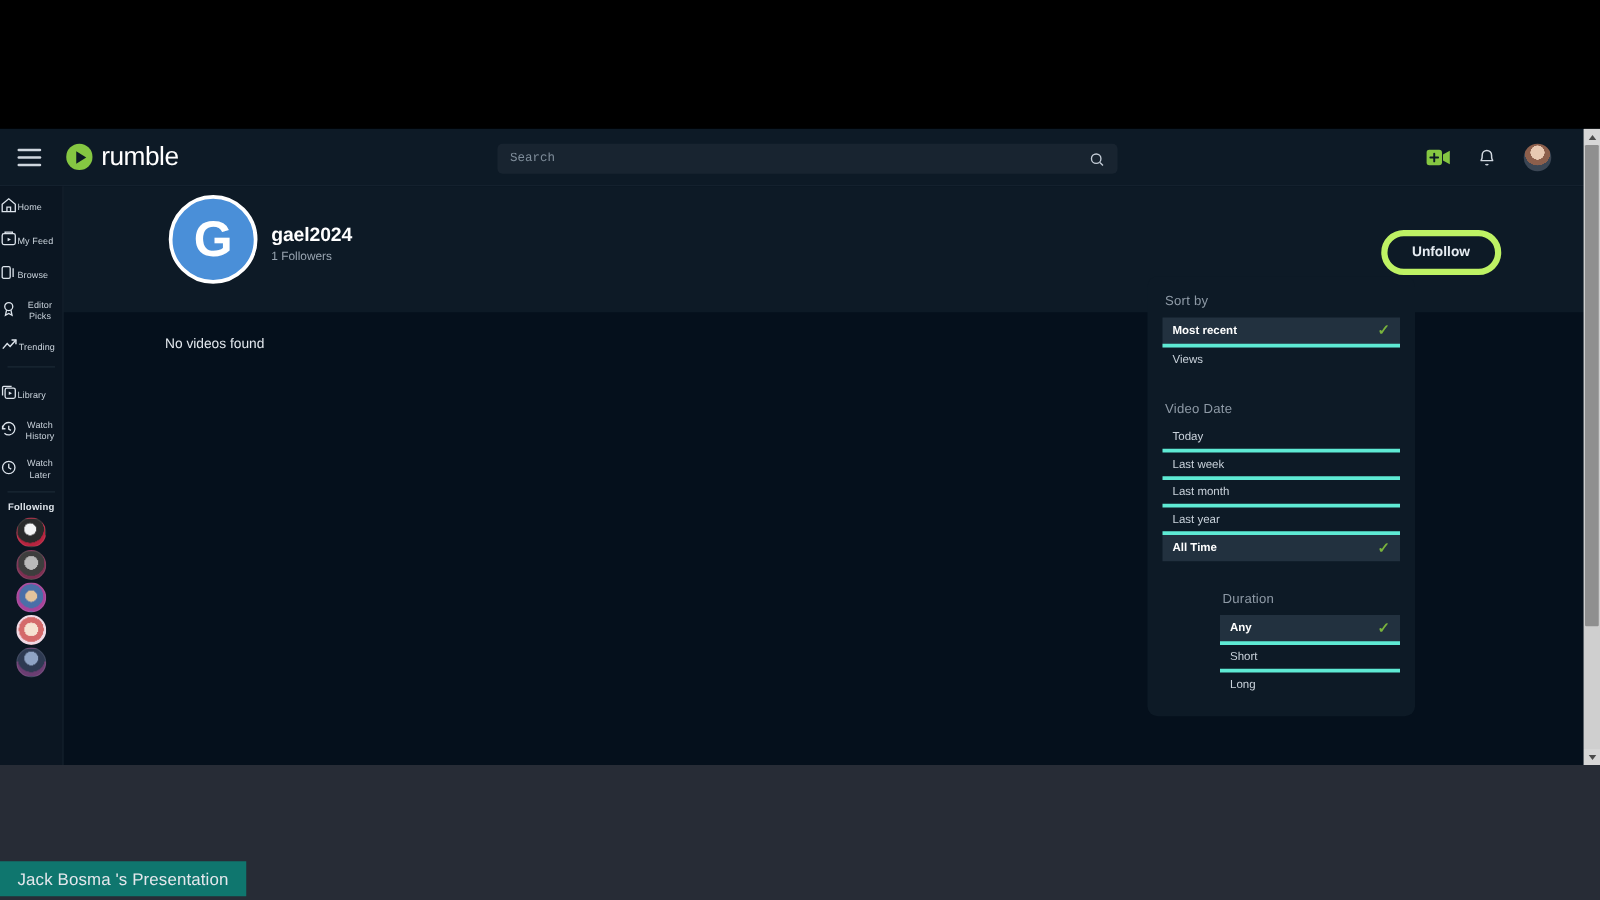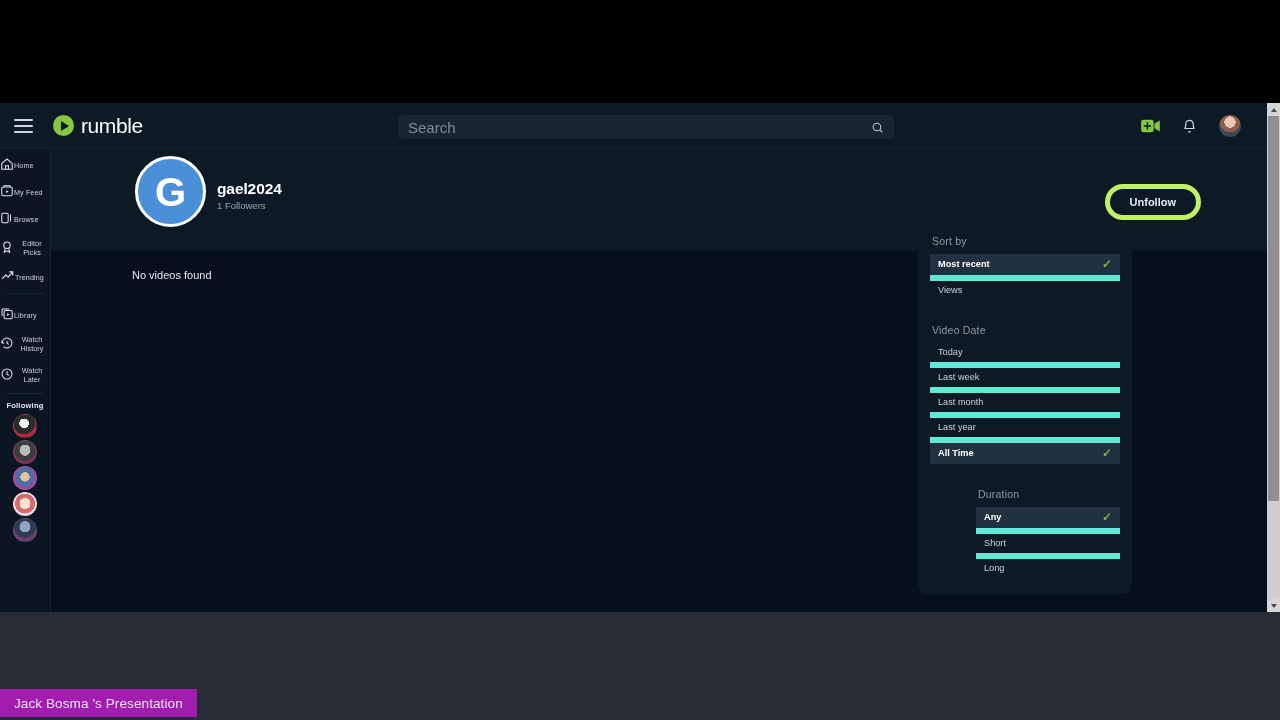--- a/index.html
+++ b/index.html
@@ -21,21 +21,21 @@
     left: 0; top: 612px;
     width: 1280px; height: 108px;
     background: #272c36;
   }
   #presenter-bar {
     position: absolute;
     left: 0; top: 689px;
     height: 28px;
     padding: 0 14px;
     display: flex; align-items: center;
-    background: #a21caf;
+    background: #0f766e;
     color: #e4e7ec;
     font-size: 13.5px;
     letter-spacing: .1px;
     white-space: nowrap;
   }
 
   
   #browser {
     position: absolute;
     left: 0; top: 103px;
@@ -75,22 +75,22 @@
 
   #searchwrap {
     position: absolute; left: 398px; top: 12px;
     width: 496px; height: 24px;
     background: #182430;
     border-radius: 4px;
     display: flex; align-items: center;
   }
   #searchwrap input {
     flex: 1; background: transparent; border: 0; outline: 0;
-    color: #d6dde5; font-size: 15px; padding: 0 10px;
-    font-family: Liberation Sans, sans-serif;
+    color: #d6dde5; font-size: 10px; padding: 0 10px;
+    font-family: Liberation Mono, monospace;
   }
   #searchwrap input::placeholder { color: #7f8d9a; }
   .search-ico { margin-right: 10px; display: flex; align-items: center; cursor: pointer; }
 
   #nav-right {
     position: absolute; right: 26px; top: 0; height: 46px;
     display: flex; align-items: center; gap: 22px;
   }
   .cam-ico { cursor: pointer; display: flex; }
   .bell-ico { cursor: pointer; display: flex; }
@@ -175,21 +175,21 @@
   .f-group { margin-bottom: 10px; }
   .f-group:last-child { margin-bottom: 0; margin-left: 46px; }
   .f-title {
     color: #8e9aa6; font-size: 10.5px; font-weight: 400;
     margin: 0 0 7px 2px; letter-spacing: .2px;
   }
   .f-row {
     position: relative;
     display: flex; align-items: center; justify-content: space-between;
     padding: 4px 8px 5px;
-    border-bottom: 6px solid #5eead4;
+    border-bottom: 3px solid #5eead4;
     color: #c9d2db; font-size: 9.2px;
     cursor: pointer;
   }
   .f-row.selected { background: #22313f; color: #ffffff; font-weight: 700; }
   .f-row.plain { border-bottom: none; }
   .f-check { color: #79b33c; font-size: 12px; line-height: 1; font-weight: 700; }
   .f-gap { height: 14px; }
 
   
   #scrollbar {

